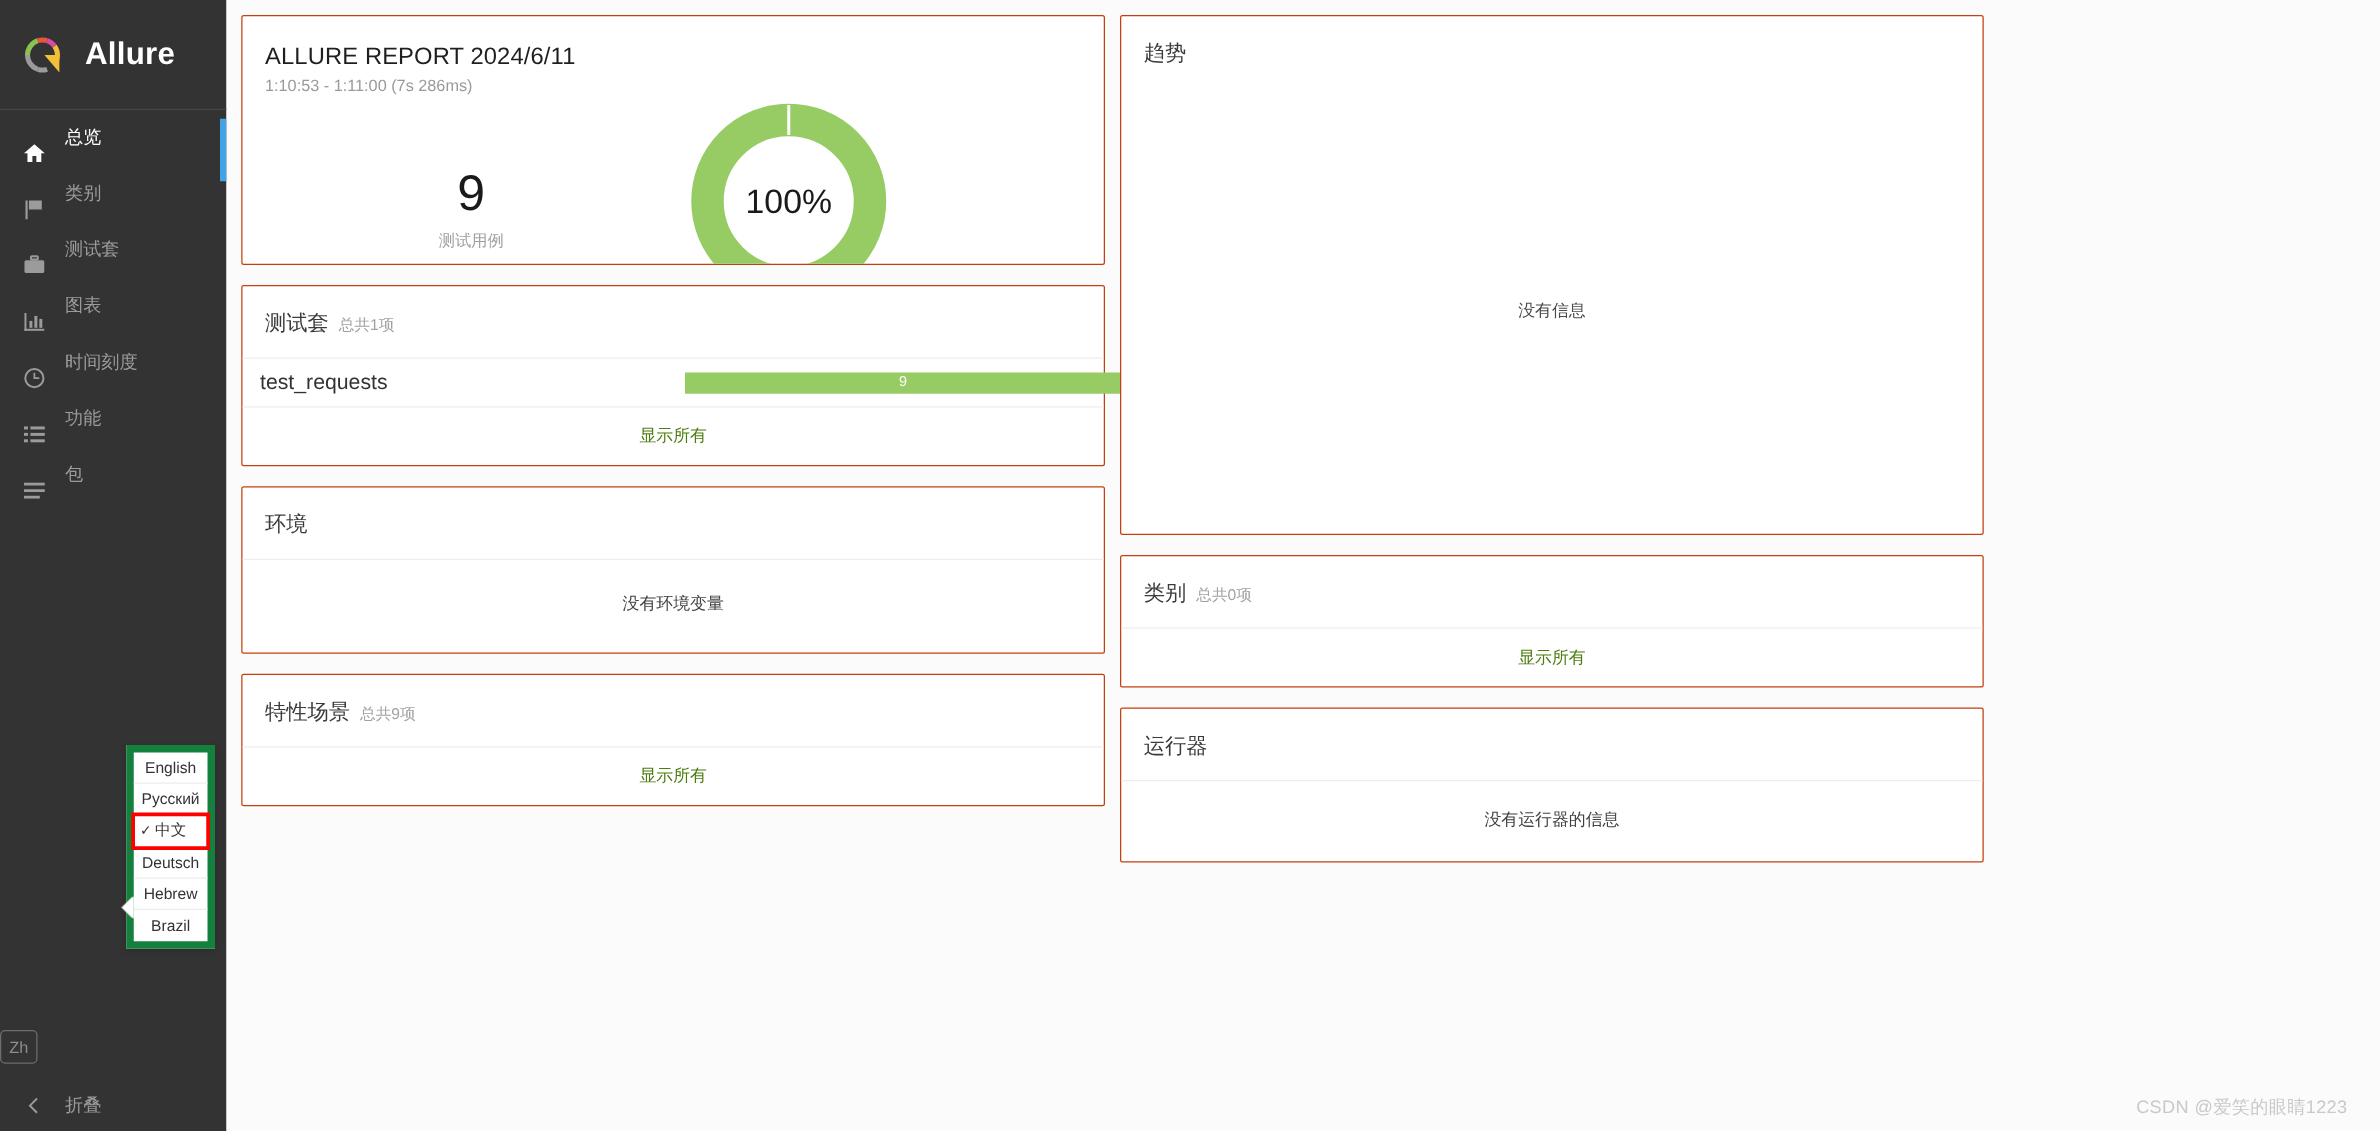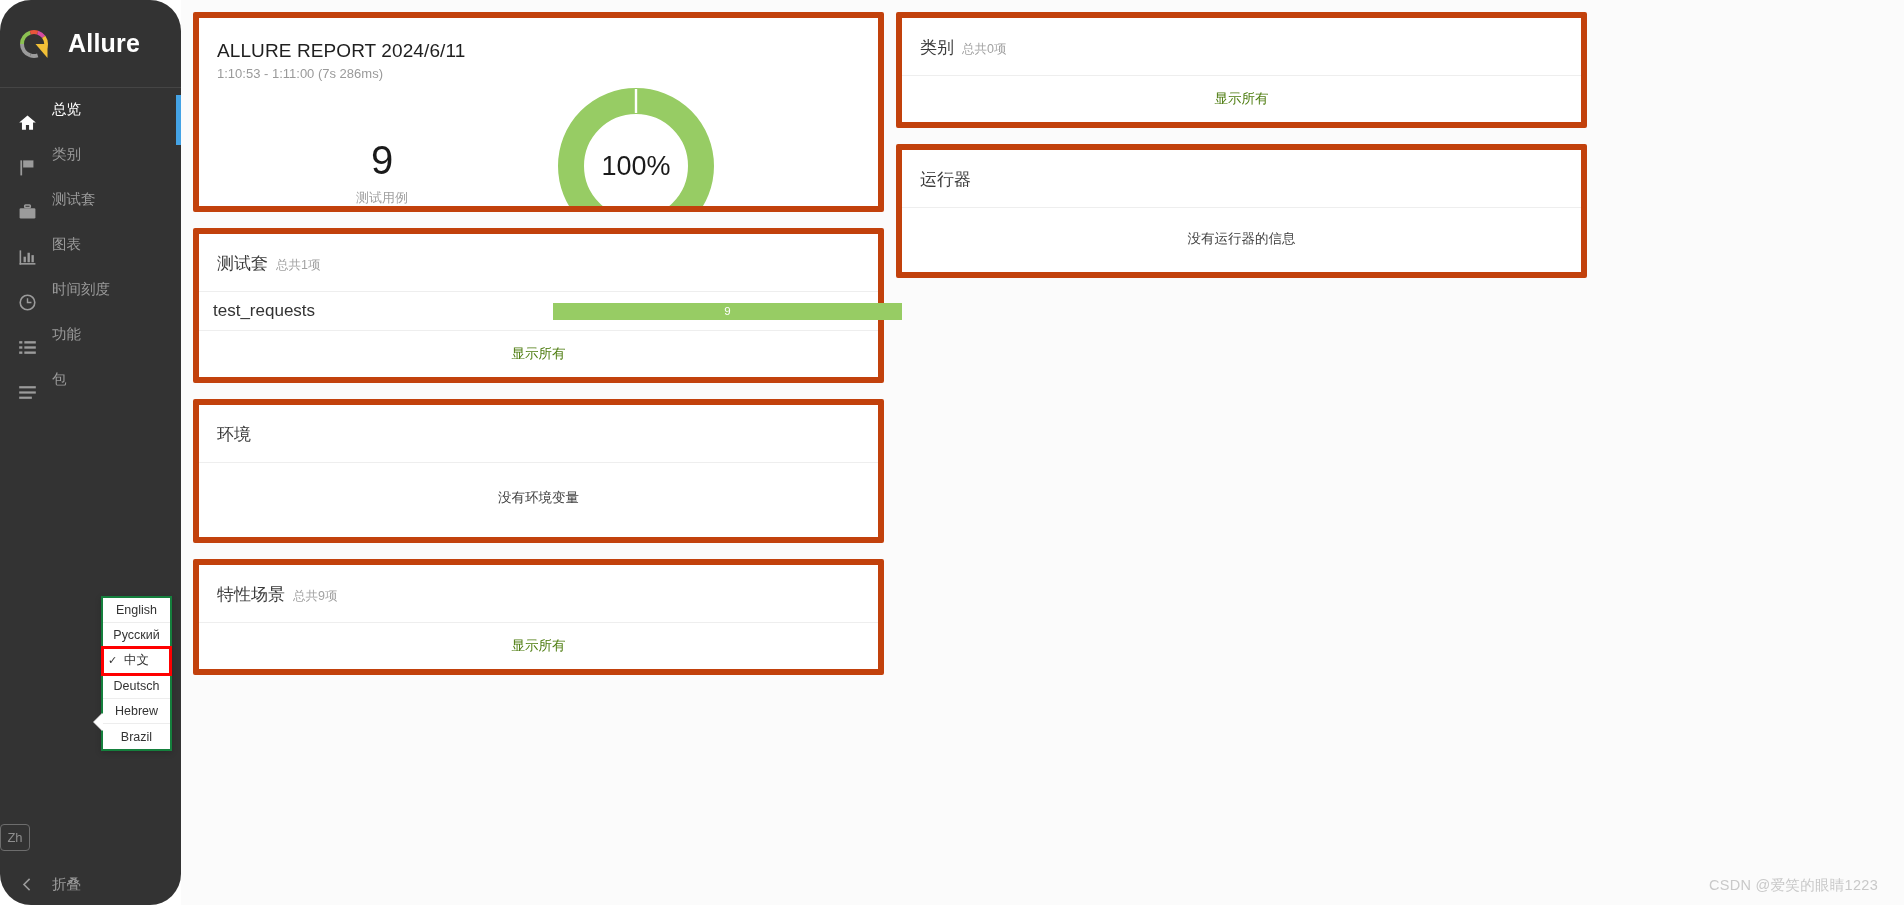--- a/index.html
+++ b/index.html
@@ -12,21 +12,20 @@
   #app { position: relative; width: 1904px; height: 905px; display: flex; }
 
   
   .sidebar {
     width: 181px;
     flex: 0 0 181px;
     background: #333333;
     position: relative;
     height: 905px;
     z-index: 5;
-    border-radius: 31px;
   }
   .brand {
     height: 88px;
     display: flex;
     align-items: center;
     padding-left: 14px;
     border-bottom: 1px solid #454545;
   }
   .brand-logo { width: 40px; height: 40px; position: relative; flex: 0 0 40px; }
   .brand-name {
@@ -101,21 +100,21 @@
     display: flex; align-items: center; justify-content: center;
   }
 
   
   .lang-menu {
     position: absolute;
     left: 101px;
     top: 596px;
     width: 71px;
     background: #ffffff;
-    border: 2px solid #15803d;
+    border: 6px solid #15803d;
     box-shadow: 0 2px 6px rgba(0,0,0,.18);
     z-index: 40;
   }
   .lang-menu .caret {
     position: absolute;
     left: -9px;
     top: 115px;
     width: 0; height: 0;
     border-top: 9px solid transparent;
     border-bottom: 9px solid transparent;
@@ -158,21 +157,21 @@
     gap: 12px;
     overflow: hidden;
     position: relative;
   }
   .col { display: flex; flex-direction: column; gap: 16px; }
   .col-left  { width: 691px; flex: 0 0 691px; }
   .col-right { width: 691px; flex: 0 0 691px; }
 
   .card {
     background: #ffffff;
-    border: 6px solid #c2410c;
+    border: 1px solid #c2410c;
     border-radius: 2px;
   }
   .card-head {
     padding: 18px 18px 16px 18px;
     display: flex;
     align-items: baseline;
     gap: 8px;
   }
   .card-title {
     font-size: 17px;
@@ -484,20 +483,28 @@
           <span class="card-sub">总共9项</span>
         </div>
         <div class="card-divider"></div>
         <div class="card-showall">显示所有</div>
       </section>
 
     </div>
 
     <div class="col col-right">
 
+      <section class="card trend-card">
+        <div class="card-head">
+          <span class="card-title">趋势</span>
+        </div>
+        <div class="trend-body">
+          <span class="trend-empty">没有信息</span>
+        </div>
+      </section>
 
       <section class="card">
         <div class="card-head">
           <span class="card-title">类别</span>
           <span class="card-sub">总共0项</span>
         </div>
         <div class="card-divider"></div>
         <div class="card-showall">显示所有</div>
       </section>
 

